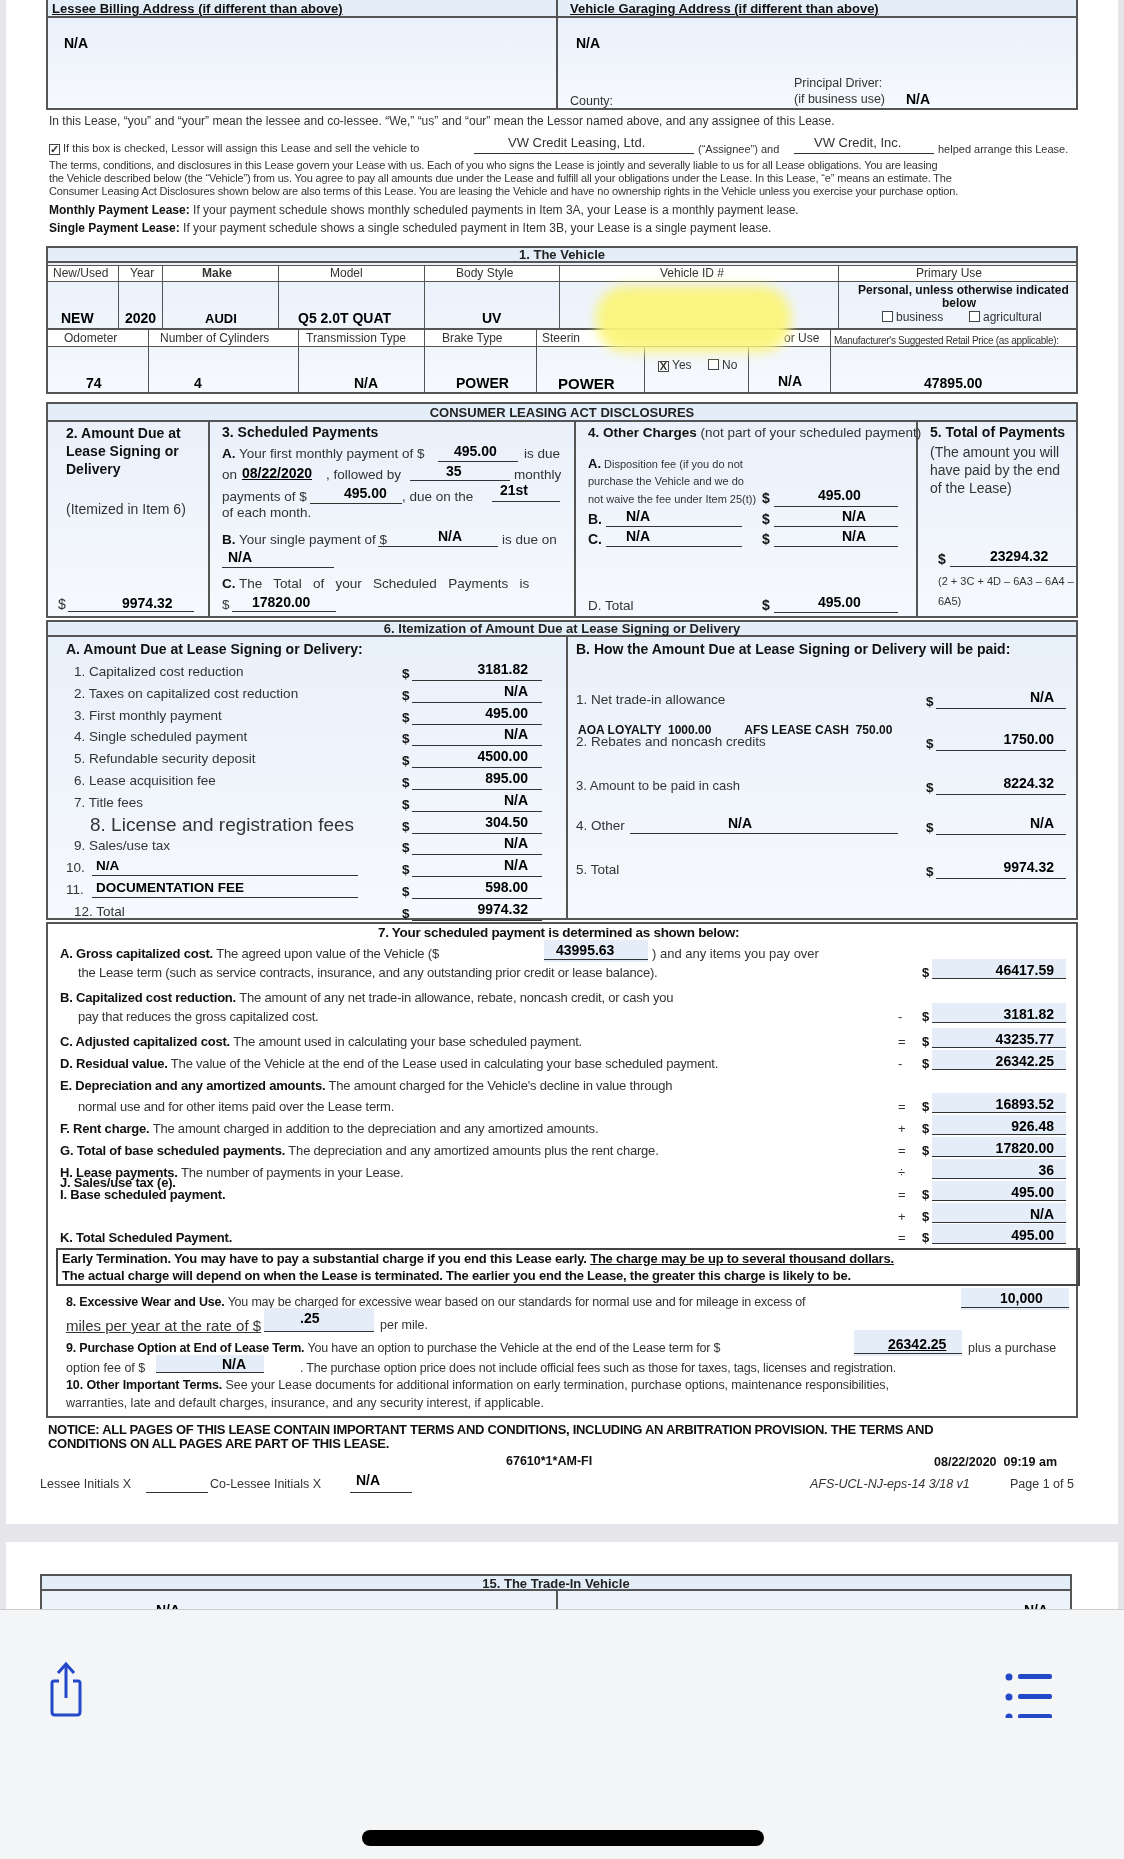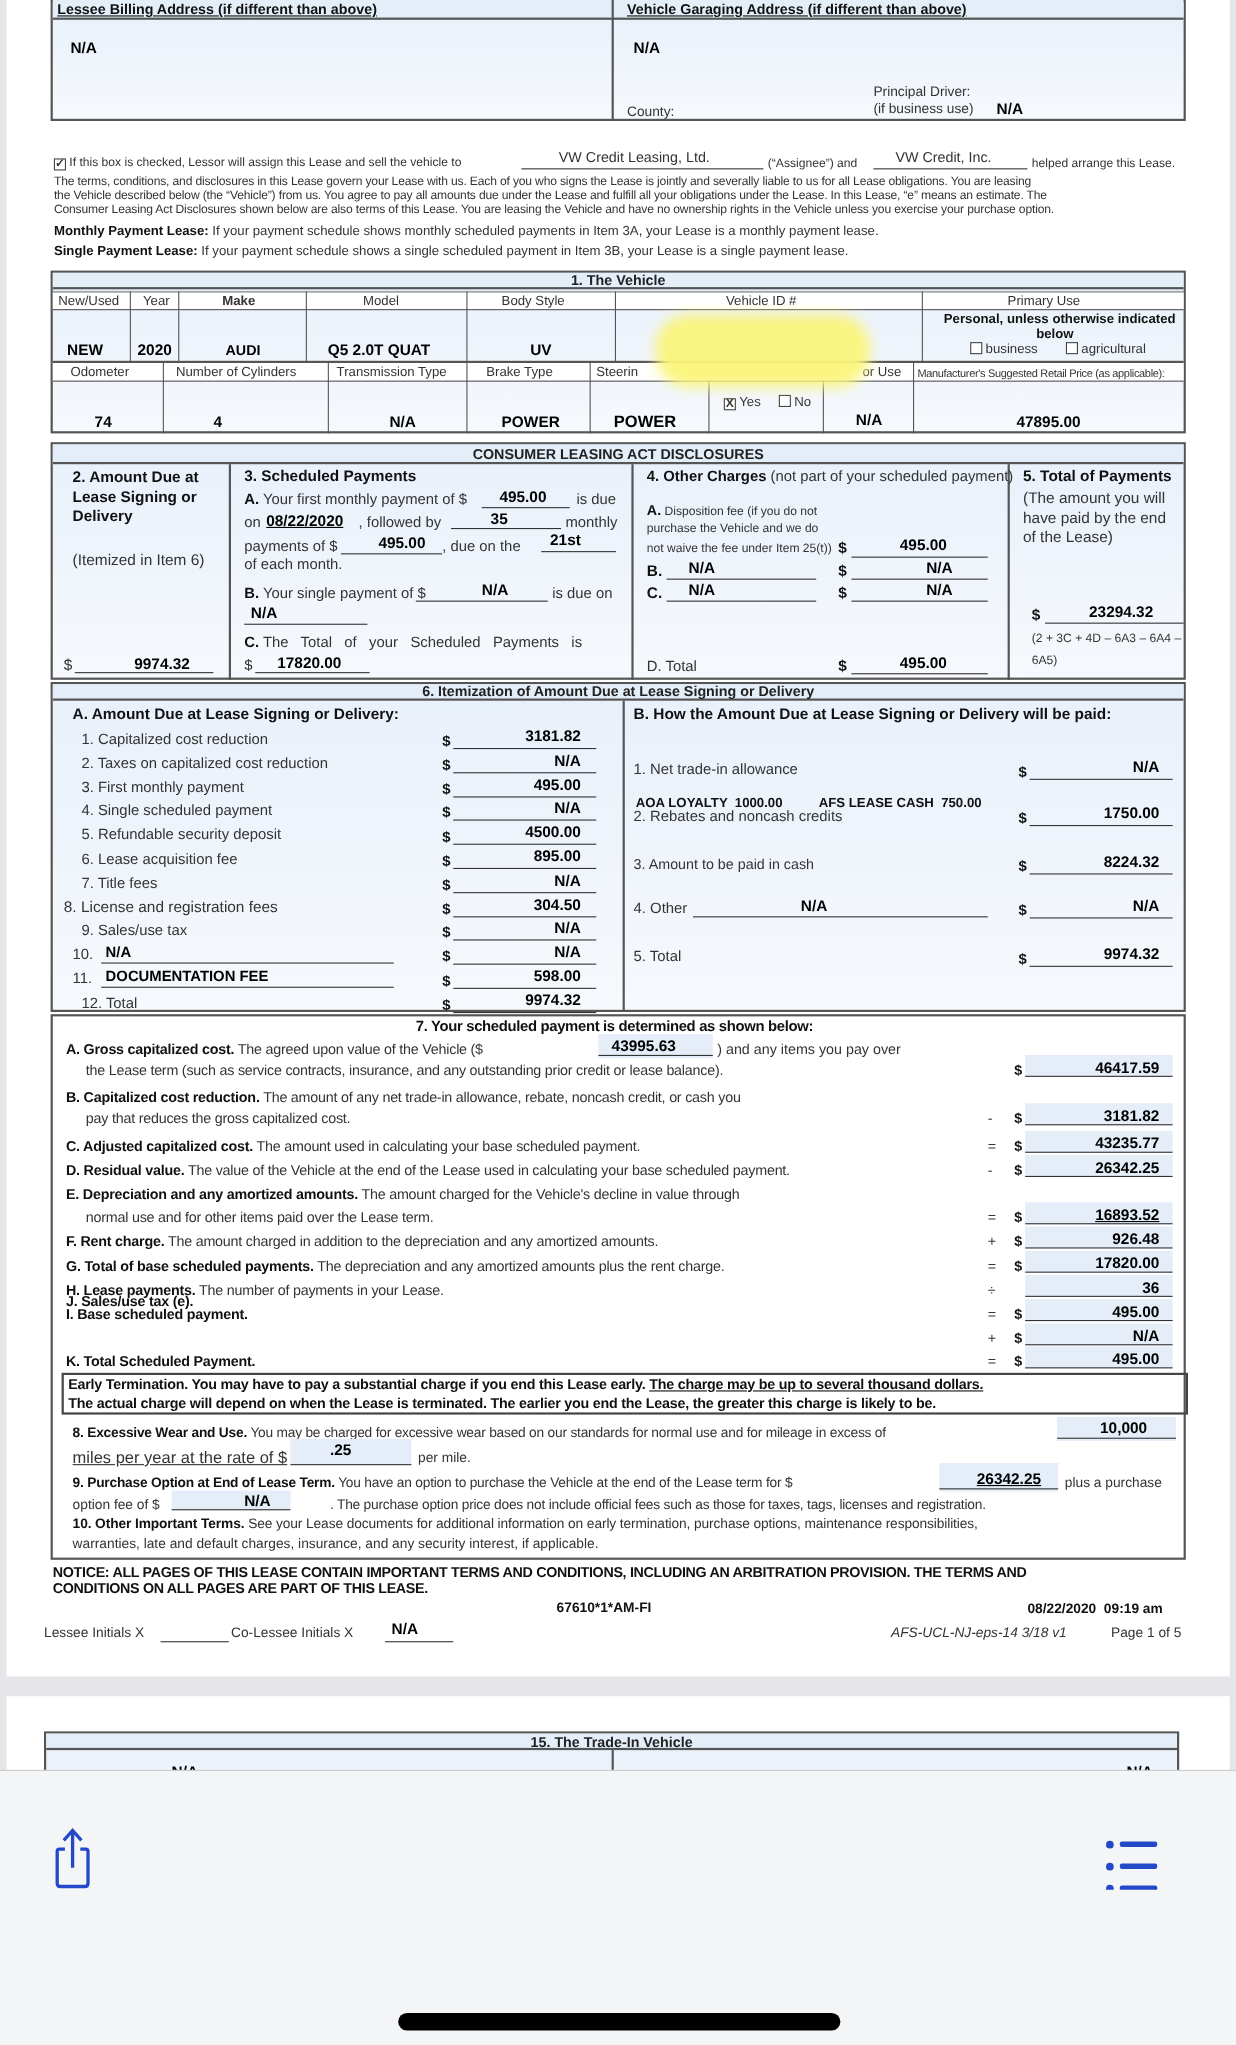--- a/index.html
+++ b/index.html
@@ -34,20 +34,21 @@
   <div class="vl" style="left:550px;top:0;height:110px;"></div>
   <div class="t b" style="left:46px;top:1px;font-size:13px;text-decoration:underline;">Lessee Billing Address (if different than above)</div>
   <div class="t b" style="left:564px;top:1px;font-size:13px;text-decoration:underline;">Vehicle Garaging Address (if different than above)</div>
   <div class="v" style="left:58px;top:35px;">N/A</div>
   <div class="v" style="left:570px;top:35px;">N/A</div>
   <div class="t" style="left:564px;top:94px;">County:</div>
   <div class="t" style="left:788px;top:76px;text-align:center;">Principal Driver:</div>
   <div class="t" style="left:788px;top:92px;">(if business use)</div>
   <div class="v" style="left:900px;top:91px;">N/A</div>
 
+  <div class="t" style="left:43px;top:114px;font-size:12px;">In this Lease, “you” and “your” mean the lessee and co-lessee. “We,” “us” and “our” mean the Lessor named above, and any assignee of this Lease.</div>
   <div class="t" style="left:43px;top:141px;font-size:11px;">
     <span class="cb">✓</span><span>If this box is checked, Lessor will assign this Lease and sell the vehicle to</span>
   </div>
   <div class="u" style="left:468px;top:139px;width:220px;height:15px;"></div>
   <div class="t" style="left:502px;top:135px;font-size:13px;">VW Credit Leasing, Ltd.</div>
   <div class="t sm" style="left:692px;top:142px;">(“Assignee”) and</div>
   <div class="u" style="left:788px;top:139px;width:140px;height:15px;"></div>
   <div class="t" style="left:808px;top:135px;font-size:13px;">VW Credit, Inc.</div>
   <div class="t sm" style="left:932px;top:142px;">helped arrange this Lease.</div>
   <div class="t sm" style="left:43px;top:158px;letter-spacing:-0.15px;">The terms, conditions, and disclosures in this Lease govern your Lease with us. Each of you who signs the Lease is jointly and severally liable to us for all Lease obligations. You are leasing</div>
@@ -264,21 +265,21 @@
     <div class="u" style="left: 406px; top: 751.2px; width: 130px; height: 17px;"></div>
     <div class="v" style="right: 590px; top: 748.2px; text-align: right;">4500.00</div>
     <div class="t" style="left: 68px; top: 773px; font-size: 13.5px;">6. Lease acquisition fee</div>
     <div class="t b" style="left: 396px; top: 775px; font-size: 13.5px;">$</div>
     <div class="u" style="left: 406px; top: 773px; width: 130px; height: 17px;"></div>
     <div class="v" style="right: 590px; top: 770px; text-align: right;">895.00</div>
     <div class="t" style="left: 68px; top: 794.8px; font-size: 13.5px;">7. Title fees</div>
     <div class="t b" style="left: 396px; top: 796.8px; font-size: 13.5px;">$</div>
     <div class="u" style="left: 406px; top: 794.8px; width: 130px; height: 17px;"></div>
     <div class="v" style="right: 590px; top: 791.8px; text-align: right;">N/A</div>
-    <div class="t" style="left: 52px; top: 816.6px; font-size: 14px;">8. License and registration fees</div>
+    <div class="t" style="left: 84px; top: 816.6px; font-size: 19px;">8. License and registration fees</div>
     <div class="t b" style="left: 396px; top: 818.6px; font-size: 13.5px;">$</div>
     <div class="u" style="left: 406px; top: 816.6px; width: 130px; height: 17px;"></div>
     <div class="v" style="right: 590px; top: 813.6px; text-align: right;">304.50</div>
     <div class="t" style="left: 68px; top: 838.4px; font-size: 13.5px;">9. Sales/use tax</div>
     <div class="t b" style="left: 396px; top: 840.4px; font-size: 13.5px;">$</div>
     <div class="u" style="left: 406px; top: 838.4px; width: 130px; height: 17px;"></div>
     <div class="v" style="right: 590px; top: 835.4px; text-align: right;">N/A</div>
     <div class="t" style="left: 60px; top: 860.2px; font-size: 13.5px;">10.</div>
     <div class="u" style="left: 86px; top: 860.2px; width: 266px; height: 16px;"></div>
     <div class="v" style="left: 90px; top: 858.2px; font-size: 13.5px;">N/A</div>
@@ -346,21 +347,21 @@
     <div class="t b" style="left: 916px; top: 1056px; font-size: 13px;">$</div>
     <div class="fill" style="left: 926px; top: 1050px; width: 134px; height: 20px;"></div>
     <div class="u" style="left: 926px; top: 1054px; width: 134px; height: 16px;"></div>
     <div class="v" style="right: 64px; top: 1053px; text-align: right;">26342.25</div>
     <div class="t" style="left: 54px; top: 1078px; font-size: 13px; letter-spacing: -0.2px;"><span class="b">E. Depreciation and any amortized amounts.</span> <span>The amount charged for the Vehicle's decline in value through</span></div>
     <div class="t" style="left: 72px; top: 1099px; font-size: 13px; letter-spacing: -0.2px;">normal use and for other items paid over the Lease term.</div>
     <div class="t" style="left: 892px; top: 1099px; font-size: 13px;">=</div>
     <div class="t b" style="left: 916px; top: 1099px; font-size: 13px;">$</div>
     <div class="fill" style="left: 926px; top: 1093px; width: 134px; height: 20px;"></div>
     <div class="u" style="left: 926px; top: 1097px; width: 134px; height: 16px;"></div>
-    <div class="v" style="right: 64px; top: 1096px; text-align: left; text-decoration: underline;">16893.52</div>
+    <div class="v" style="right: 64px; top: 1096px; text-align: left;">16893.52</div>
     <div class="t" style="left: 54px; top: 1121px; font-size: 13px; letter-spacing: -0.2px;"><span class="b">F. Rent charge.</span> <span>The amount charged in addition to the depreciation and any amortized amounts.</span></div>
     <div class="t" style="left: 892px; top: 1121px; font-size: 13px;">+</div>
     <div class="t b" style="left: 916px; top: 1121px; font-size: 13px;">$</div>
     <div class="fill" style="left: 926px; top: 1115px; width: 134px; height: 20px;"></div>
     <div class="u" style="left: 926px; top: 1119px; width: 134px; height: 16px;"></div>
     <div class="v" style="right: 64px; top: 1118px; text-align: right;">926.48</div>
     <div class="t" style="left: 54px; top: 1143px; font-size: 13px; letter-spacing: -0.2px;"><span class="b">G. Total of base scheduled payments.</span> <span>The depreciation and any amortized amounts plus the rent charge.</span></div>
     <div class="t" style="left: 892px; top: 1143px; font-size: 13px;">=</div>
     <div class="t b" style="left: 916px; top: 1143px; font-size: 13px;">$</div>
     <div class="fill" style="left: 926px; top: 1137px; width: 134px; height: 20px;"></div>

